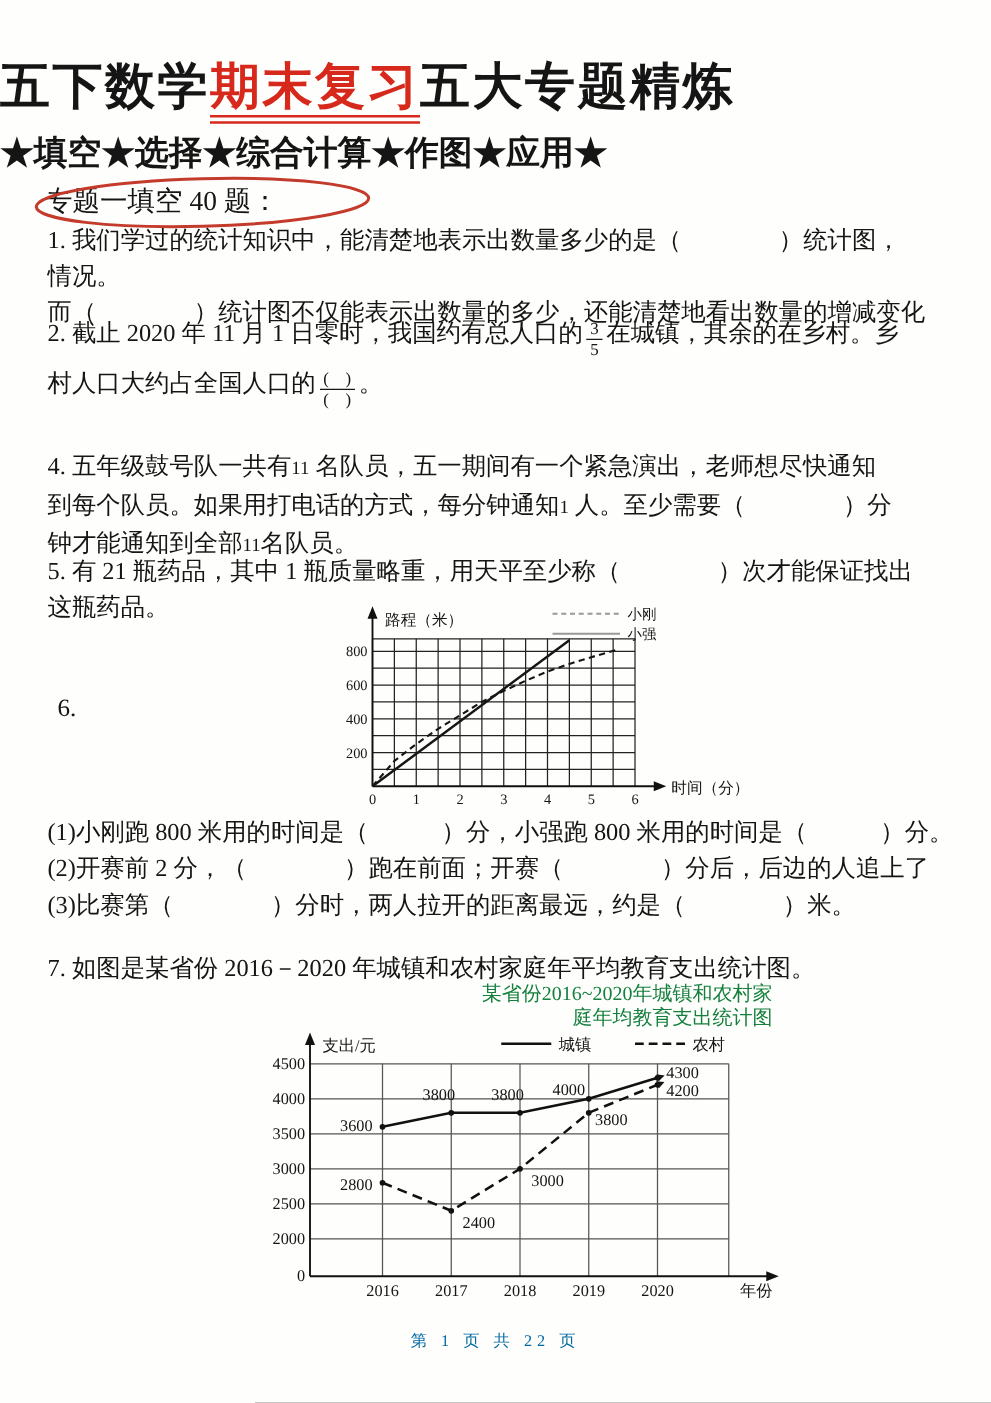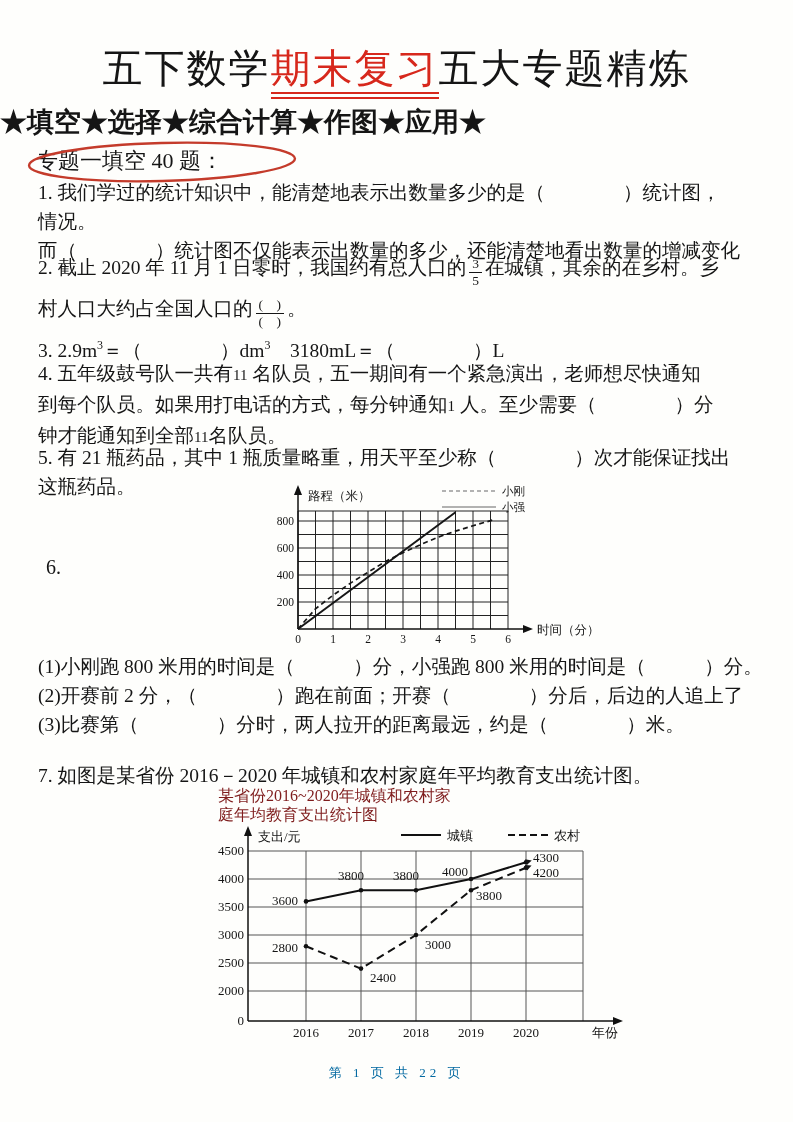--- a/index.html
+++ b/index.html
@@ -1,38 +1,38 @@
 <!DOCTYPE html>
 <html><head>
 <meta charset="utf-8">
 <style>
   html,body{margin:0;padding:0;background:#9a9a9a;}
   .page{position:relative;width:793px;height:1122px;margin:0 auto;background:#fefefc;
         font-family:"Liberation Serif",serif;color:#151515;overflow:hidden;}
-  .title{position:absolute;top:42px;left:0;width:100%;text-align:center;
-         font-size:40px;font-weight:400;letter-spacing:2px;line-height:54px;}
+  .title{position:absolute;top:42px;left:0;width:100%;text-align:left;
+         font-size:40px;font-weight:700;letter-spacing:2px;line-height:54px;}
   .title .red-ul{color:#d7281c;border-bottom:7px double #d7281c;padding-bottom:1px;}
   .subtitle{position:absolute;top:104px;left:0;width:100%;text-align:left;
             font-size:27px;font-weight:700;line-height:36px;}
   .heading-wrap{position:absolute;top:146px;left:36px;font-size:22px;line-height:30px;text-align:right;}
   .heading-wrap .ell{position:absolute;left:-12px;top:-7px;pointer-events:none;}
   .q{position:absolute;left:38px;width:730px;font-size:19.5px;}
   .qline{line-height:29px;white-space:nowrap;}
   .q-tall .qline{line-height:40px;}
   sup{font-size:12px;}
   .num-small{font-size:15px;}
   .frac{display:inline-block;text-align:center;vertical-align:-11px;font-size:13.5px;
         line-height:1.15;margin:0 3px;}
   .frac .fn{display:block;padding:0 3px;}
   .frac .fd{display:block;padding:0 3px;border-top:1.3px solid #151515;}
   .qnum{position:absolute;font-size:20px;}
   .chart{position:absolute;}
   .chart svg{display:block;}
   .chart text,svg text{font-family:"Liberation Serif",serif;fill:#151515;}
-  .c2title{width:400px;text-align:left;font-size:16px;line-height:19px;color:#7f1d1d;}
+  .c2title{width:400px;text-align:right;font-size:16px;line-height:19px;color:#15803d;}
   .footer{position:absolute;top:1064px;left:0;width:100%;text-align:center;
           font-size:13px;letter-spacing:4px;color:#0369a1;}
 </style>
 </head>
 <body>
 
 <div class="page">
 
   <div class="title"><span>五下数学</span><span class="red-ul">期末复习</span><span>五大专题精炼</span></div>
 
@@ -49,23 +49,20 @@
       <div class="qline">1. 我们学过的统计知识中，能清楚地表示出数量多少的是（　　　　）统计图，</div>
       <div class="qline">情况。</div>
       <div class="qline">而（　　　　）统计图不仅能表示出数量的多少，还能清楚地看出数量的增减变化</div>
     </div>
 
   <div class="q q-tall" style="top:248px">
       <div class="qline">2. 截止 2020 年 11 月 1 日零时，我国约有总人口的<span class="frac"><span class="fn">3</span><span class="fd">5</span></span>在城镇，其余的在乡村。乡</div>
       <div class="qline">村人口大约占全国人口的<span class="frac"><span class="fn">(　)</span><span class="fd">(　)</span></span>。</div>
     </div>
 
-  <div class="q" style="top:331px">
-      <div class="qline">3. 2.9m<sup>3</sup>＝（　　　　）dm<sup>3</sup>　3180mL＝（　　　　）L</div>
-    </div>
 
   <div class="q" style="top:359px">
       <div class="qline">4. 五年级鼓号队一共有<span class="num-small">11</span> 名队员，五一期间有一个紧急演出，老师想尽快通知</div>
       <div class="qline">到每个队员。如果用打电话的方式，每分钟通知<span class="num-small">1</span> 人。至少需要（　　　　）分</div>
       <div class="qline">钟才能通知到全部<span class="num-small">11</span>名队员。</div>
     </div>
 
   <div class="q" style="top:443px">
       <div class="qline">5. 有 21 瓶药品，其中 1 瓶质量略重，用天平至少称（　　　　）次才能保证找出</div>
       <div class="qline">这瓶药品。</div>

